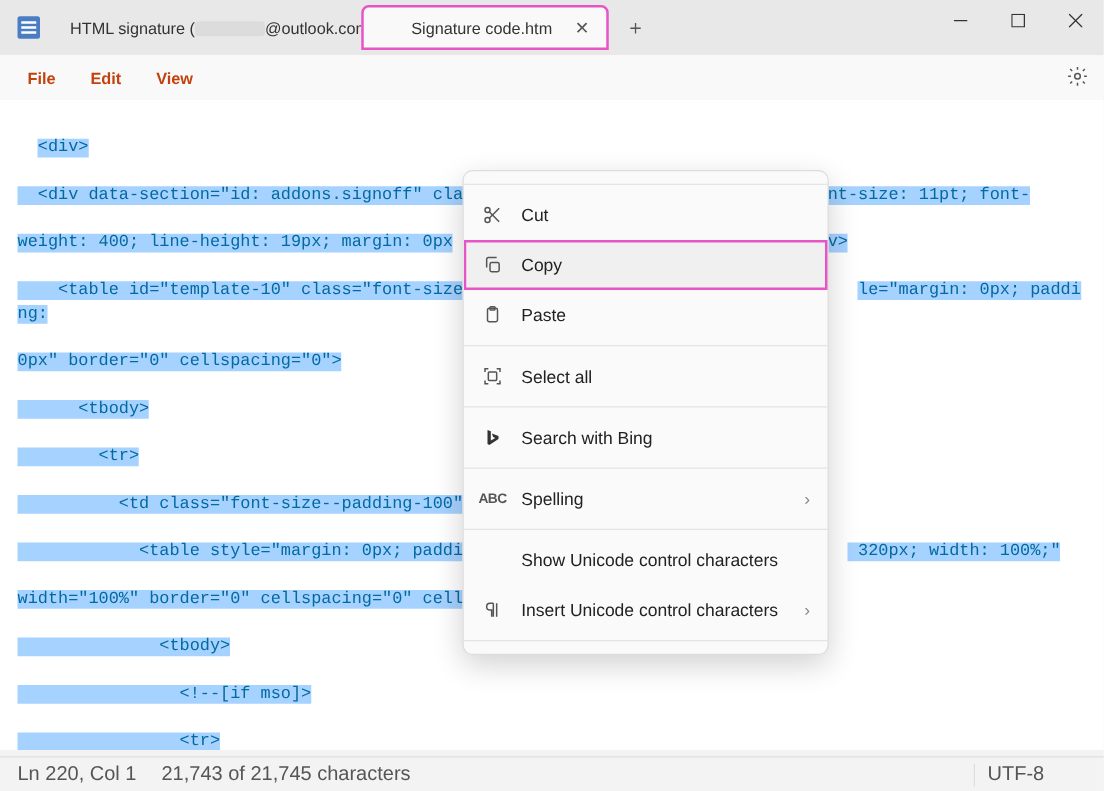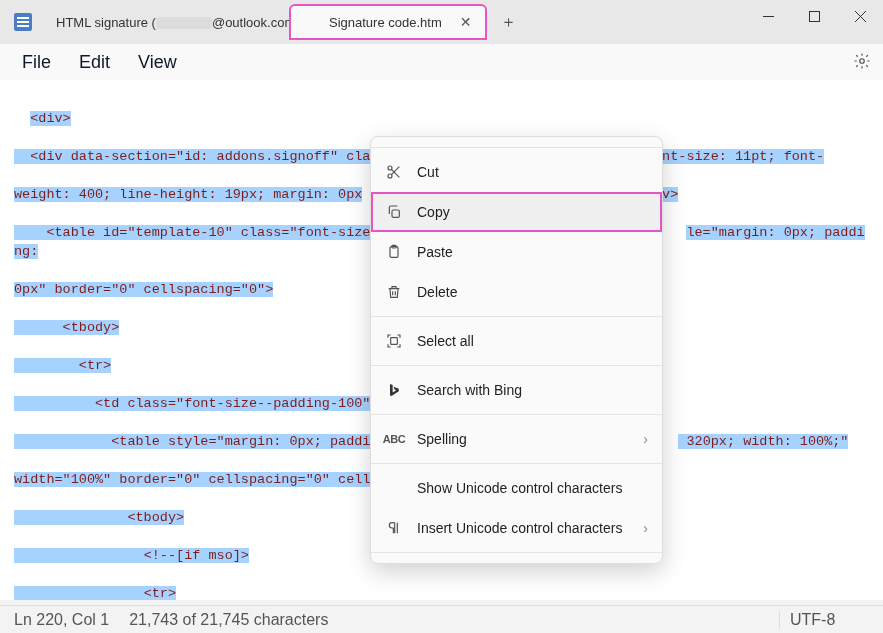--- a/index.html
+++ b/index.html
@@ -85,35 +85,36 @@
 .menubar {
   height: 36px;
   background: #f9f9f9;
   display: flex;
   align-items: center;
   padding: 0 8px;
   position: relative;
 }
 .menu-item {
   padding: 4px 14px;
-  font-size: 18px;
-  color: #0f172a;
+  font-size: 13px;
+  color: #c2410c;
+  font-weight: bold;
 }
 .settings-icon {
   position: absolute;
   right: 12px;
 }
 .editor {
   background: #fff;
   height: 520px;
   padding: 10px 14px;
   font-family: Consolas, "Courier New", monospace;
   font-size: 13.5px;
   line-height: 19px;
-  color: #7f1d1d;
+  color: #0369a1;
   white-space: pre-wrap;
   word-break: break-all;
   overflow: hidden;
   position: relative;
 }
 .sel {
   background: #a6d2ff;
 }
 .statusbar {
   position: absolute;
@@ -277,28 +278,20 @@
   </div>
   <div class="ctx-item">
     <span class="ctx-icon">
         <svg width="16" height="16" viewBox="0 0 24 24" fill="none" stroke="currentColor" stroke-width="1.8">
           <rect x="6" y="4" width="12" height="16" rx="2"></rect>
           <rect x="9" y="2" width="6" height="4" rx="1"></rect>
         </svg>
       </span>
     <span>Paste</span>
   </div>
-  <div class="ctx-item">
-    <span class="ctx-icon">
-        <svg width="16" height="16" viewBox="0 0 24 24" fill="none" stroke="currentColor" stroke-width="1.8">
-          <path d="M4 7h16M10 11v6M14 11v6M6 7l1 13h10l1-13M9 7V4h6v3"></path>
-        </svg>
-      </span>
-    <span>Delete</span>
-  </div>
   <div class="ctx-sep"></div>
   <div class="ctx-item">
     <span class="ctx-icon">
         <svg width="16" height="16" viewBox="0 0 24 24" fill="none" stroke="currentColor" stroke-width="1.8">
           <rect x="7" y="7" width="10" height="10" rx="1"></rect>
           <path d="M3 7V3h4M21 7V3h-4M3 17v4h4M21 17v4h-4"></path>
         </svg>
       </span>
     <span>Select all</span>
   </div>

